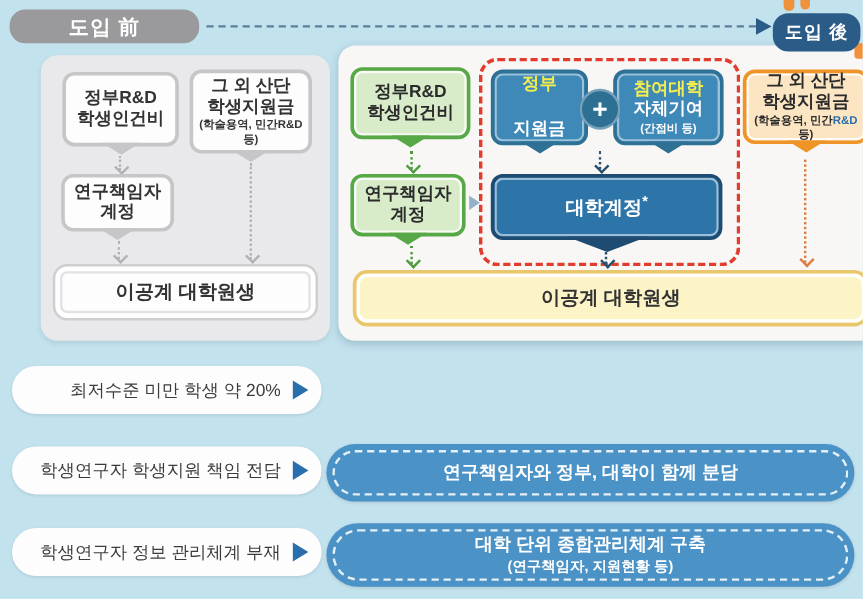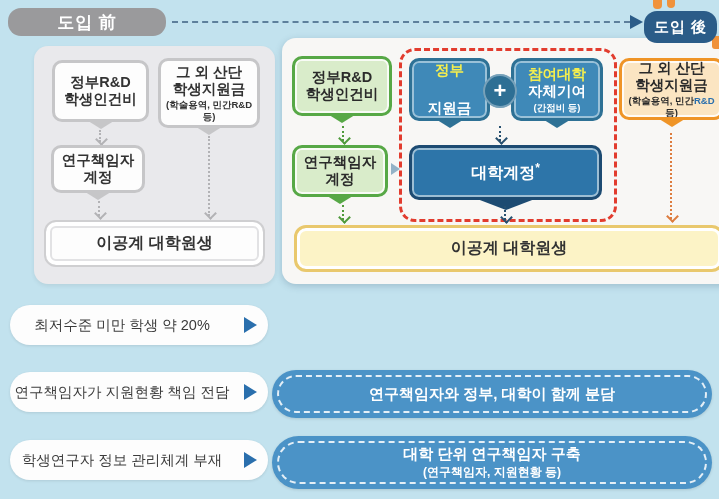--- a/index.html
+++ b/index.html
@@ -75,21 +75,21 @@
                transform:rotate(45deg);}
   .c-gray{color:#b2b2b5;}
   .c-green{color:#4f9a3c;}
   .c-navy{color:#27506f;}
   .c-orange{color:#dd7c3e;}
   .rchev{position:absolute;width:0;height:0;border:6px solid transparent;border-right:0;
          border-left:9px solid #93b2c7;z-index:3;}
 
   
   .pillL{position:absolute;left:10px;width:258px;height:40px;background:#fdfdfd;border-radius:21px;
-         display:flex;align-items:center;justify-content:center;font-size:14.5px;color:#3b3b3b;
+         display:flex;align-items:center;justify-content:flex-end;font-size:14.5px;color:#3b3b3b;
          box-shadow:0 1px 3px rgba(0,0,0,.10);box-sizing:border-box;padding-right:34px;z-index:3;}
   .tri{position:absolute;right:11px;top:50%;transform:translateY(-50%);width:0;height:0;
        border-top:8px solid transparent;border-bottom:8px solid transparent;
        border-left:13px solid #2a6fad;}
   .pillR{position:absolute;left:272px;width:440px;background:var(--pill_blue,#4b93c7);border-radius:27px;
          color:#fff;display:flex;flex-direction:column;align-items:center;justify-content:center;
          text-align:center;box-shadow:0 1px 3px rgba(0,0,0,.12);z-index:3;}
   .pillR::after{content:"";position:absolute;inset:5px;border:2px dashed rgba(255,255,255,.85);
                 border-radius:22px;pointer-events:none;}
   .pillR .main{font-size:15px;font-weight:bold;line-height:1.25;}
@@ -175,29 +175,29 @@
       <span>이공계 대학원생</span>
     </div>
   </div>
 
   <div class="pillL" style="top:305px;">
     <span>최저수준 미만 학생 약 20%</span>
     <span class="tri"></span>
   </div>
 
   <div class="pillL" style="top:372px;">
-    <span>연구책임자가 지원현황 책임 전담</span>
+    <span>학생연구자 학생지원 책임 전담</span>
     <span class="tri"></span>
   </div>
   <div class="pillR" style="top:370px;height:48px;">
     <div class="main">연구책임자와 정부, 대학이 함께 분담</div>
   </div>
 
   <div class="pillL" style="top:440px;">
     <span>학생연구자 정보 관리체계 부재</span>
     <span class="tri"></span>
   </div>
   <div class="pillR" style="top:436px;height:53px;">
-    <div class="main">대학 단위 연구책임자 구축</div>
+    <div class="main">대학 단위 종합관리체계 구축</div>
     <div class="subline">(연구책임자, 지원현황 등)</div>
   </div>
 
 </div>
 
 </body></html>

